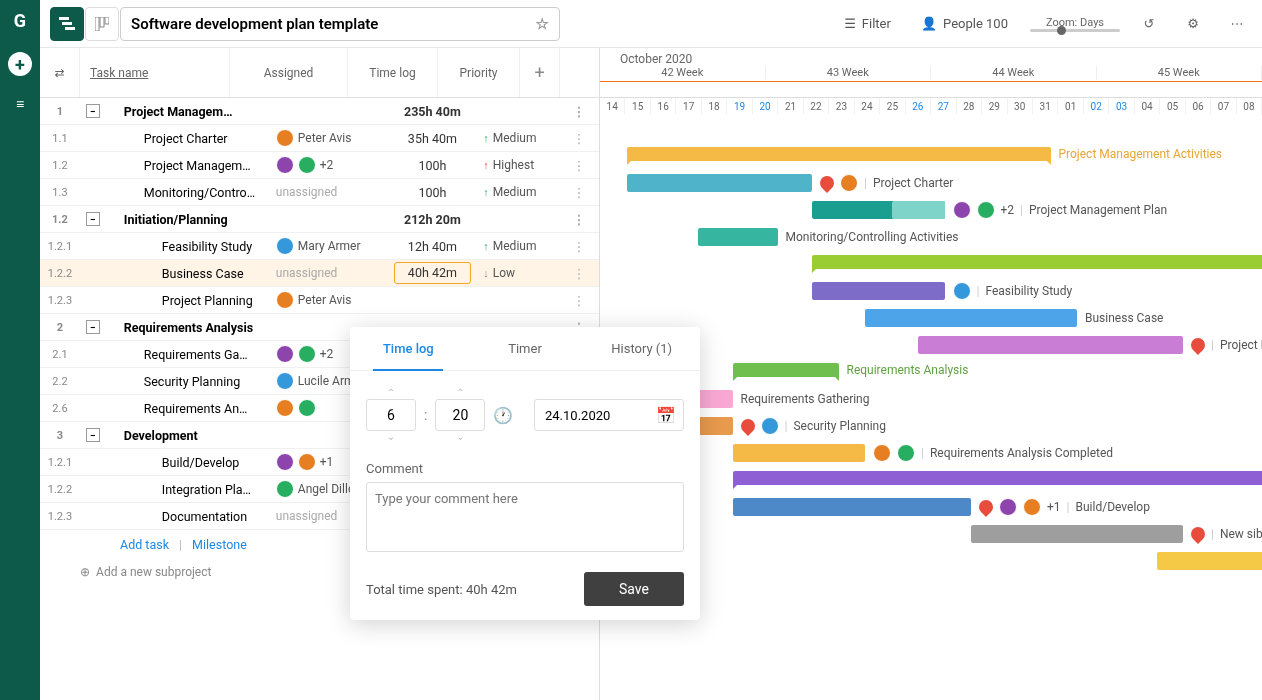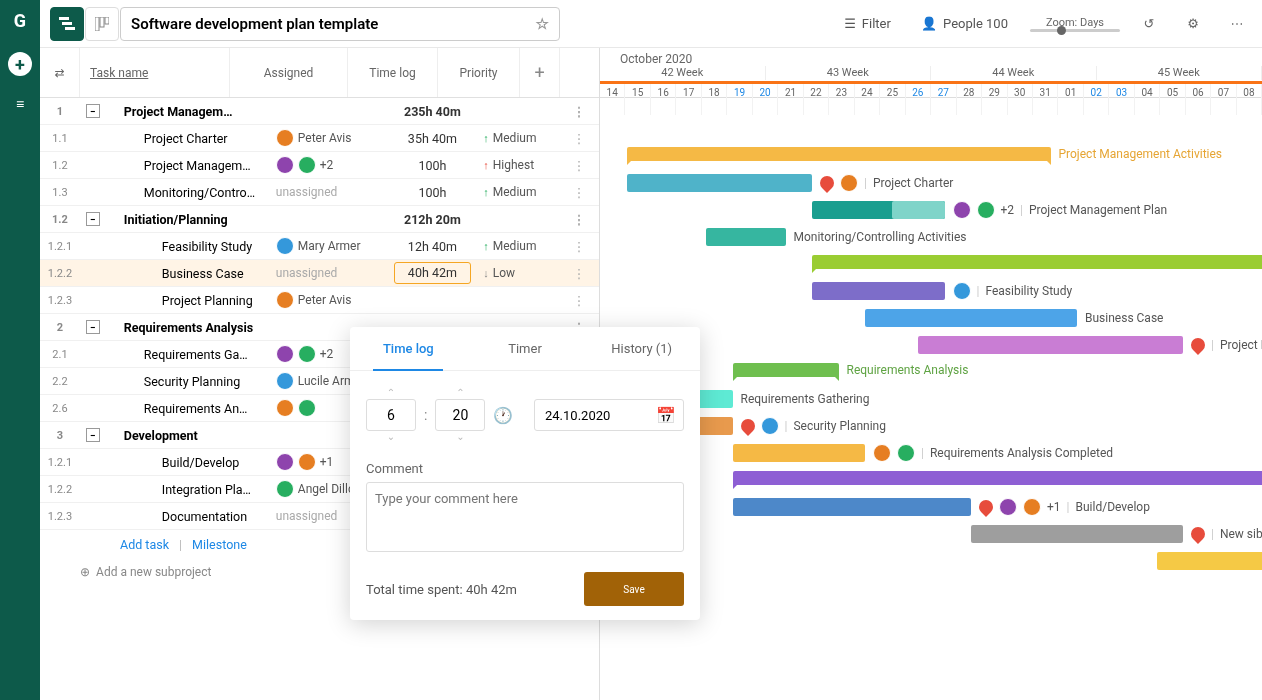--- a/index.html
+++ b/index.html
@@ -54,21 +54,21 @@
 .footer-row { display:flex; align-items:center; height:28px; font-size:12.5px; padding-left:80px; gap:10px;}
 .link { color:#1e88e5; cursor:pointer;}
 .sep { color:#bbb;}
 .add-sub { padding-left:40px; font-size:12px; color:#888; display:flex; align-items:center; gap:6px; cursor:pointer; height:28px;}
 
 .gantt { flex:1; position:relative; overflow:hidden;}
 .gantt-header { height:50px; border-bottom:1px solid #ddd; position:relative; font-size:11px; color:#666;}
 .month-label { position:absolute; top:4px; left:20px; font-size:12px;}
 .week-labels { position:absolute; top:18px; left:0; right:0; display:flex; height:14px;}
 .week-label { flex:1; text-align:center; border-right:1px solid #eee;}
-.day-labels { position:absolute; top:33px; left:0; right:0; display:flex; height:34px; border-top:3px solid #f97316;}
+.day-labels { position:absolute; top:33px; left:0; right:0; display:flex; height:34px; border-top:1px solid #f97316;align-items:flex-end;}
 .day-label { width:26.5px; text-align:center; font-size:10px; border-right:1px solid #f2f2f2; line-height:17px;}
 .day-label.weekend{color:#1e88e5;}
 .gantt-body { position:relative; height:calc(100% - 50px);}
 .bar { position:absolute; height:18px; border-radius:2px; display:flex; align-items:center;margin-top:44px;}
 .bar-label { position:absolute; left:100%; margin-left:8px; white-space:nowrap; font-size:12px; color:#555; display:flex; align-items:center; gap:6px;}
 .group-bar { height:14px; border-radius:2px 2px 0 0;}
 .group-bar::before, .group-bar::after { content:""; position:absolute; bottom:-4px; width:0; height:0; border-top:4px solid currentColor;}
 .group-bar::before{left:0; border-right:4px solid transparent;}
 .group-bar::after{right:0; border-left:4px solid transparent;}
 .flame { width:14px; height:14px; background:#e74c3c; border-radius:50% 50% 50% 0; transform:rotate(-45deg); display:inline-block;}
@@ -84,21 +84,21 @@
 .stepper .arrow { color:#bbb; font-size:10px; cursor:pointer; height:12px;}
 .stepper input { width:100%; height:32px; border:1px solid #ddd; border-radius:3px; text-align:center; font-size:14px;}
 .time-colon { font-size:14px; color:#888; margin:0 -6px;}
 .clock-icon { color:#bbb; font-size:16px; margin-left:-6px;}
 .date-input { margin-left:auto; height:32px; border:1px solid #ddd; border-radius:3px; padding:0 30px 0 10px; font-size:13px; position:relative;}
 .cal-icon { position:absolute; right:8px; top:50%; transform:translateY(-50%); color:#bbb;}
 .comment-label { font-size:13px; color:#666; margin-top:18px; margin-bottom:6px;}
 .comment-box { width:100%; height:70px; border:1px solid #ddd; border-radius:3px; padding:8px; font-size:13px; resize:none;}
 .pop-footer { display:flex; align-items:center; padding:0 16px; gap:12px;}
 .total-text { font-size:13px; color:#555;}
-.save-btn { margin-left:auto; background:#a16207; color:#fff; border:none; height:34px; width:100px; border-radius:3px; font-size:10px; cursor:pointer;}
+.save-btn { margin-left:auto; background:#404040; color:#fff; border:none; height:34px; width:100px; border-radius:3px; font-size:14px; cursor:pointer;}
 
 svg{display:block;}
 </style>
 </head>
 <body>
 
 <div class="app">
   <div class="left-rail">
     <div class="logo">G</div>
     <div class="add-btn">+</div>
@@ -436,21 +436,21 @@
             <div class="bar" style="top: 59px; left: 212px; width: 132.5px; background: rgb(26, 158, 143);">
               <div class="bar-label">
                 <span class="avatar a2"></span>
                 <span class="avatar a3"></span>
                 <span>+2</span>
                 <span style="color:#ccc">|</span>
                 <span>Project Management Plan</span>
               </div>
             </div>
             <div class="bar" style="top: 59px; left: 291.5px; width: 53px; background: rgb(127, 212, 201);"></div>
-            <div class="bar" style="top: 86px; left: 106px; width: 79.5px; background: rgb(54, 182, 160);">
+            <div class="bar" style="top: 86px; left: 98px; width: 79.5px; background: rgb(54, 182, 160);">
               <div class="bar-label">
                 <span>Monitoring/Controlling Activities</span>
               </div>
             </div>
             <div class="bar group-bar" style="top: 113px; left: 212px; width: 477px; background: rgb(154, 205, 50); color: rgb(154, 205, 50);"></div>
             <div class="bar" style="top: 140px; left: 212px; width: 132.5px; background: rgb(125, 109, 201);">
               <div class="bar-label">
                 <span class="avatar a4"></span>
                 <span style="color:#ccc">|</span>
                 <span>Feasibility Study</span>
@@ -466,21 +466,21 @@
                 <span class="flame"></span>
                 <span style="color:#ccc">|</span>
                 <span>Project Planning</span>
               </div>
             </div>
             <div class="bar group-bar" style="top: 221px; left: 132.5px; width: 106px; background: rgb(111, 191, 79); color: rgb(111, 191, 79);">
               <div class="bar-label" style="color: rgb(95, 163, 67);">
                 <span>Requirements Analysis</span>
               </div>
             </div>
-            <div class="bar" style="top: 248px; left: 79.5px; width: 53px; background: #5eead4;">
+            <div class="bar" style="top: 248px; left: 79.5px; width: 53px; background: #f9a8d4;">
               <div class="bar-label">
                 <span>Requirements Gathering</span>
               </div>
             </div>
             <div class="bar" style="top: 275px; left: 79.5px; width: 53px; background: rgb(232, 154, 77);">
               <div class="bar-label">
                 <span class="flame"></span>
                 <span class="avatar a4"></span>
                 <span style="color:#ccc">|</span>
                 <span>Security Planning</span>

